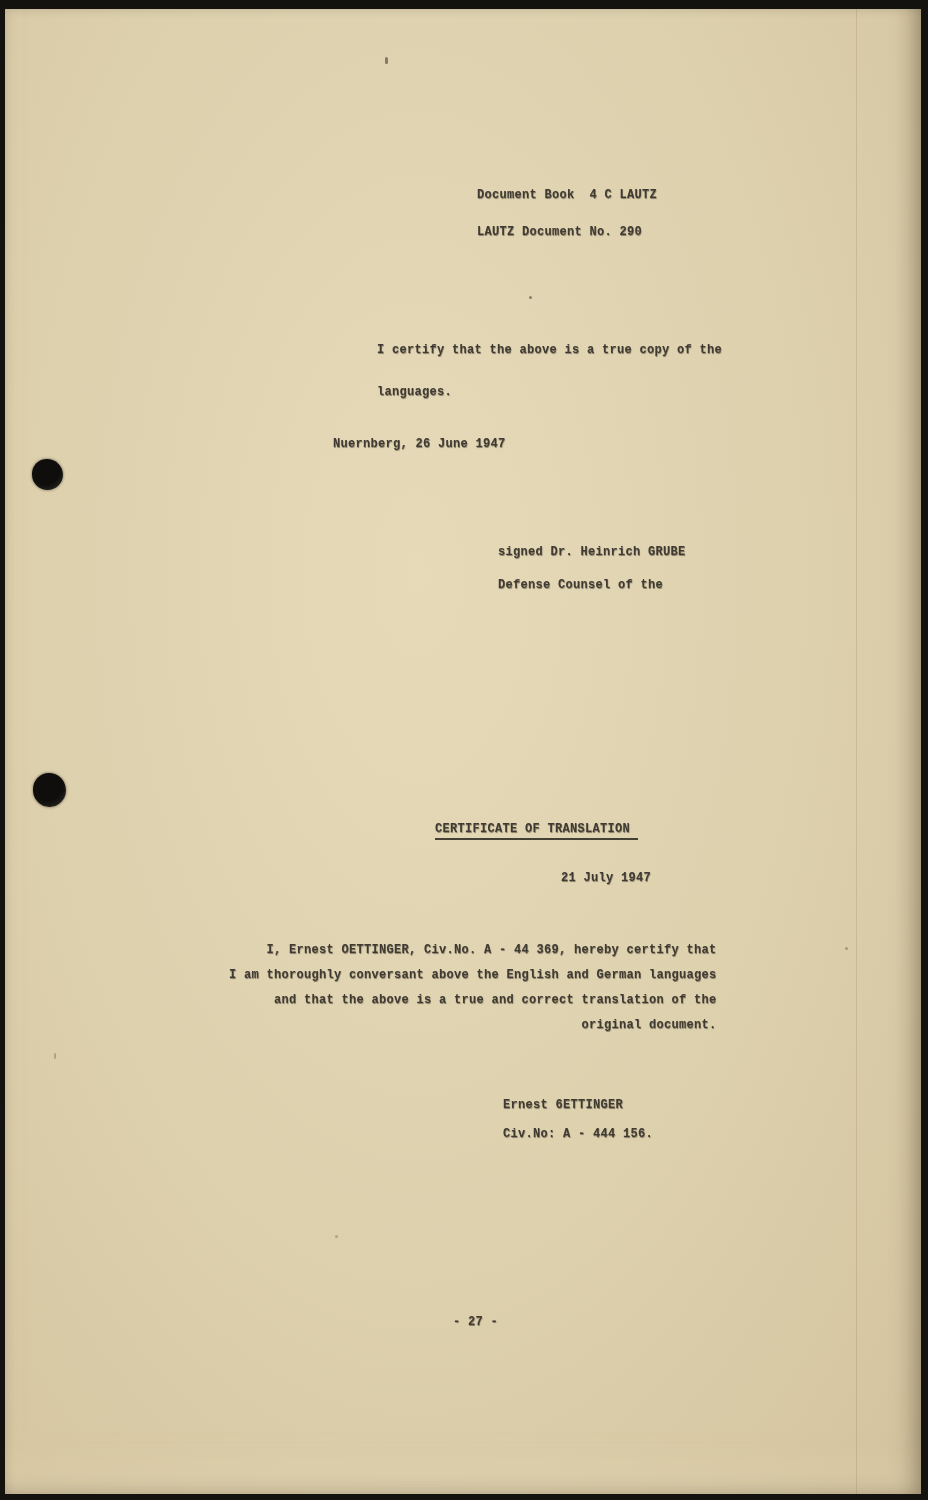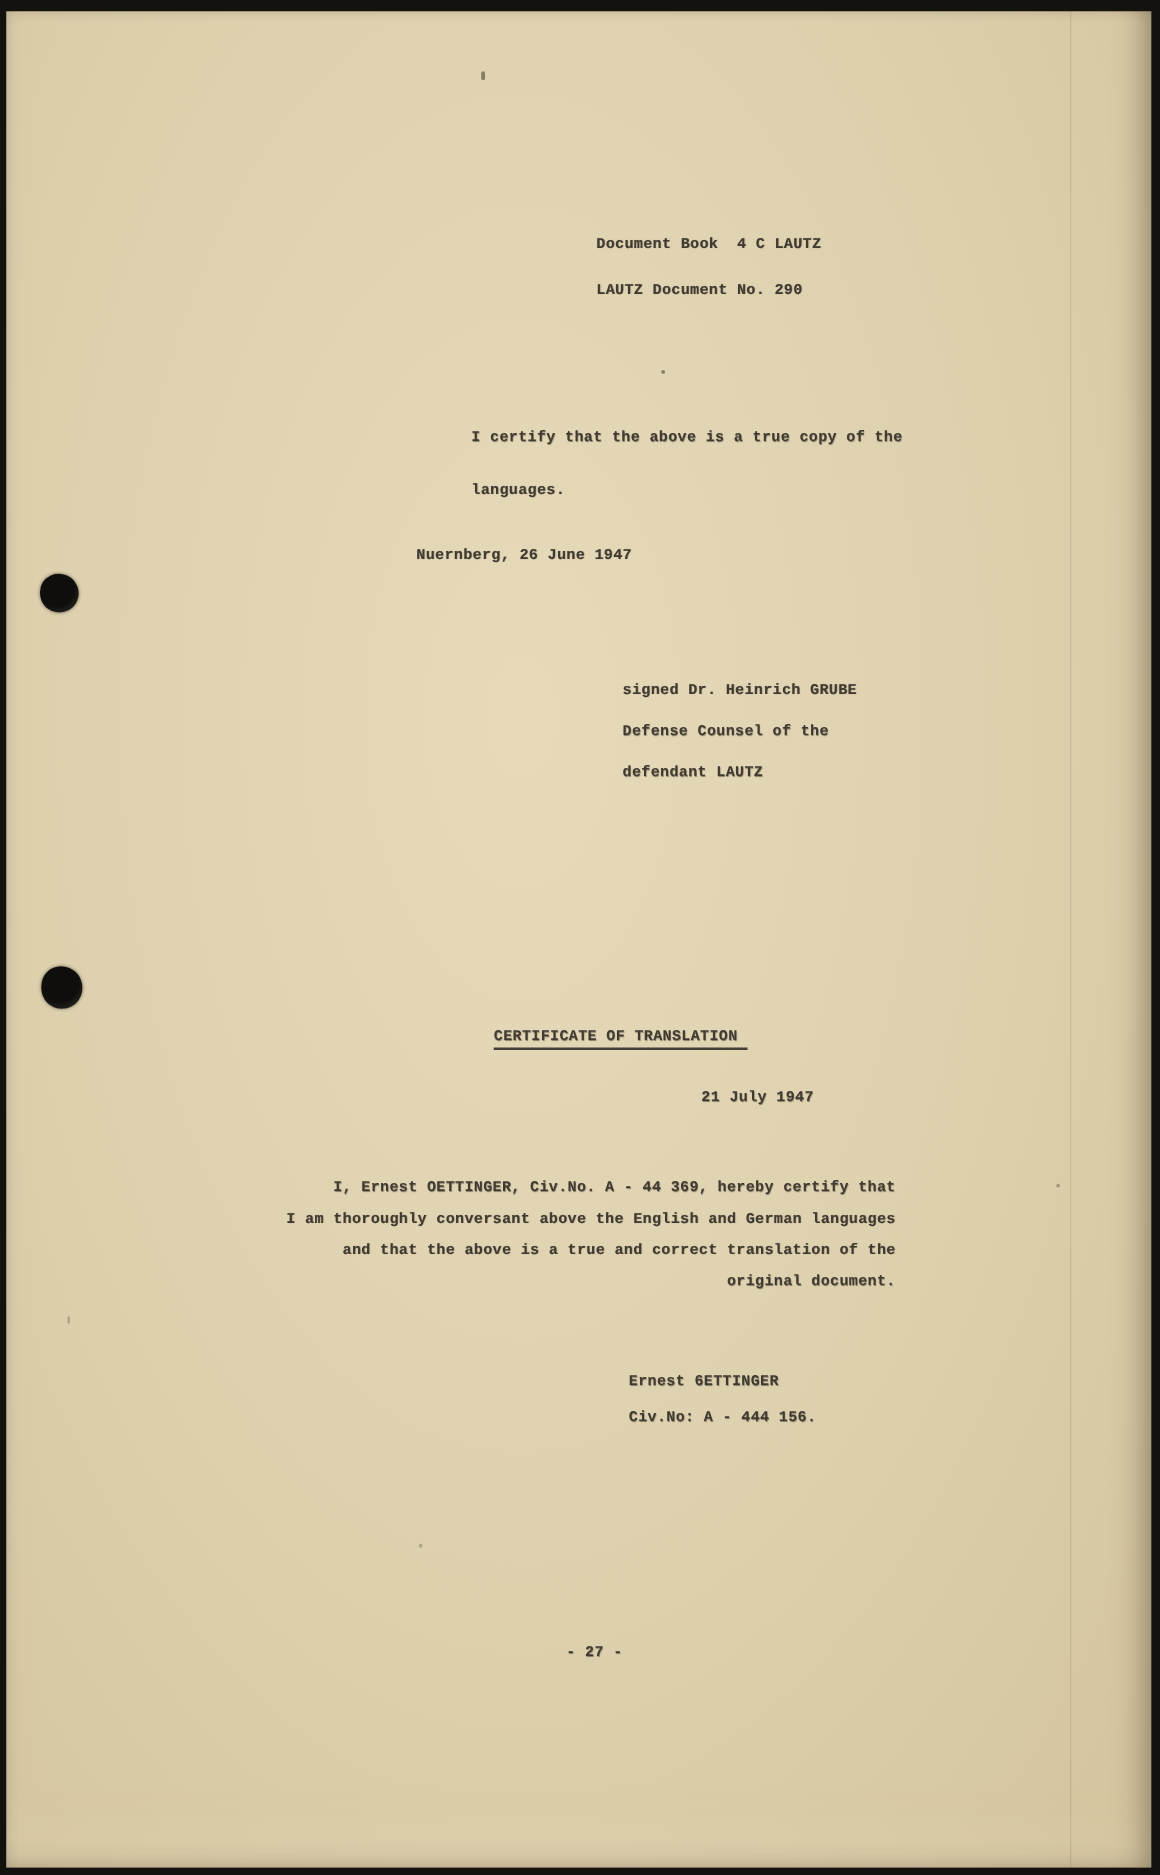--- a/index.html
+++ b/index.html
@@ -56,20 +56,21 @@
   .blk-placedate  { left: 328px; top: 428px; }
   .blk-sig1       { left: 493px; top: 482px; line-height: 33px; margin-top: 45px; }
   .blk-title      { left: 390px; top: 810px; }
   .blk-title span {
     display: inline-block;
     padding: 3px 8px 2px 0;
     border-top: 2px solid #4540366;
     border-top-color: #454036;
     border-bottom: 2px solid #454036;
     white-space: pre;
+    margin-left: 40px;
   }
   .blk-date2      { left: 556px; top: 862px; }
   .blk-body       { left: 224px; top: 929px; line-height: 25px; text-align: right; }
   .blk-sig2       { left: 498px; top: 1082px; line-height: 29px; }
   .blk-pagenum    { left: 448px; top: 1306px; }
 
   .speck {
     position: absolute;
     border-radius: 50%;
     background: rgba(60, 52, 40, 0.55);
@@ -94,21 +95,20 @@
       <div>languages.</div>
     </div>
 
     <div class="tw blk-placedate">
       <div>Nuernberg, 26 June 1947</div>
     </div>
 
     <div class="tw blk-sig1">
       <div>signed Dr. Heinrich GRUBE</div>
       <div>Defense Counsel of the</div>
-      <div>defendant LAUTZ</div>
     </div>
 
     <div class="tw blk-title">
       <span>CERTIFICATE OF TRANSLATION</span>
     </div>
 
     <div class="tw blk-date2">
       <div>21 July 1947</div>
     </div>
 

